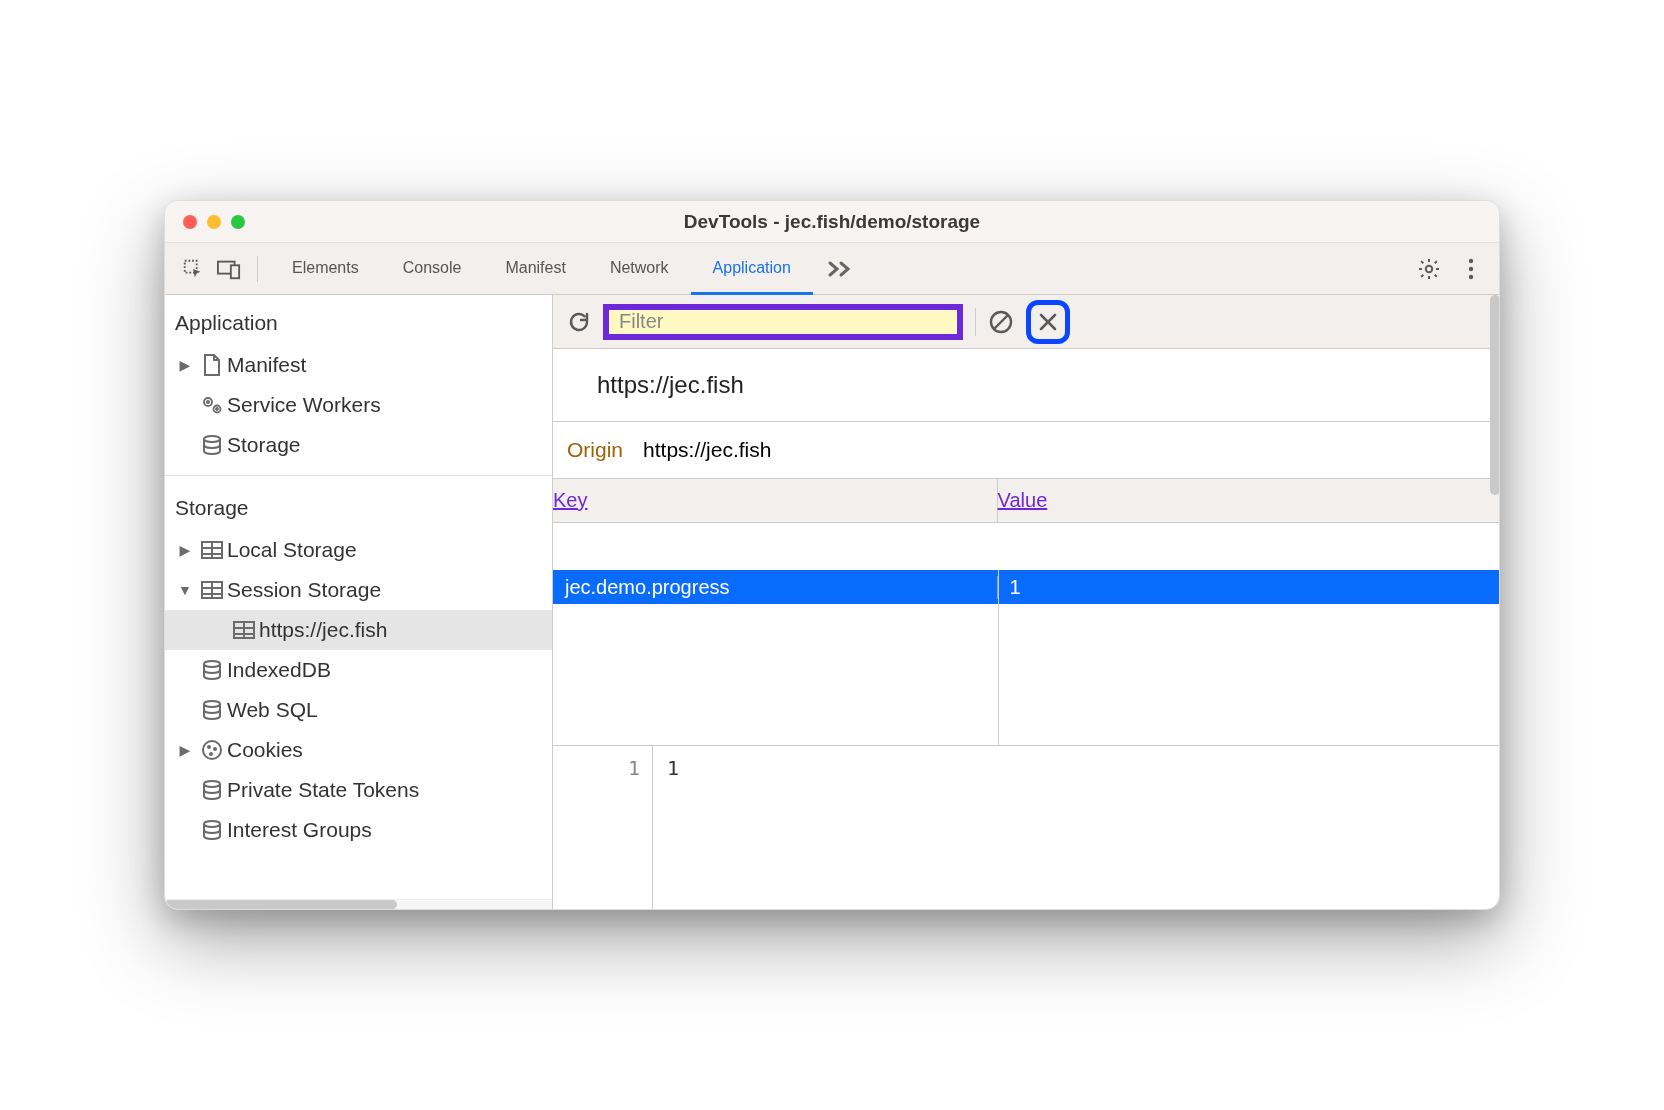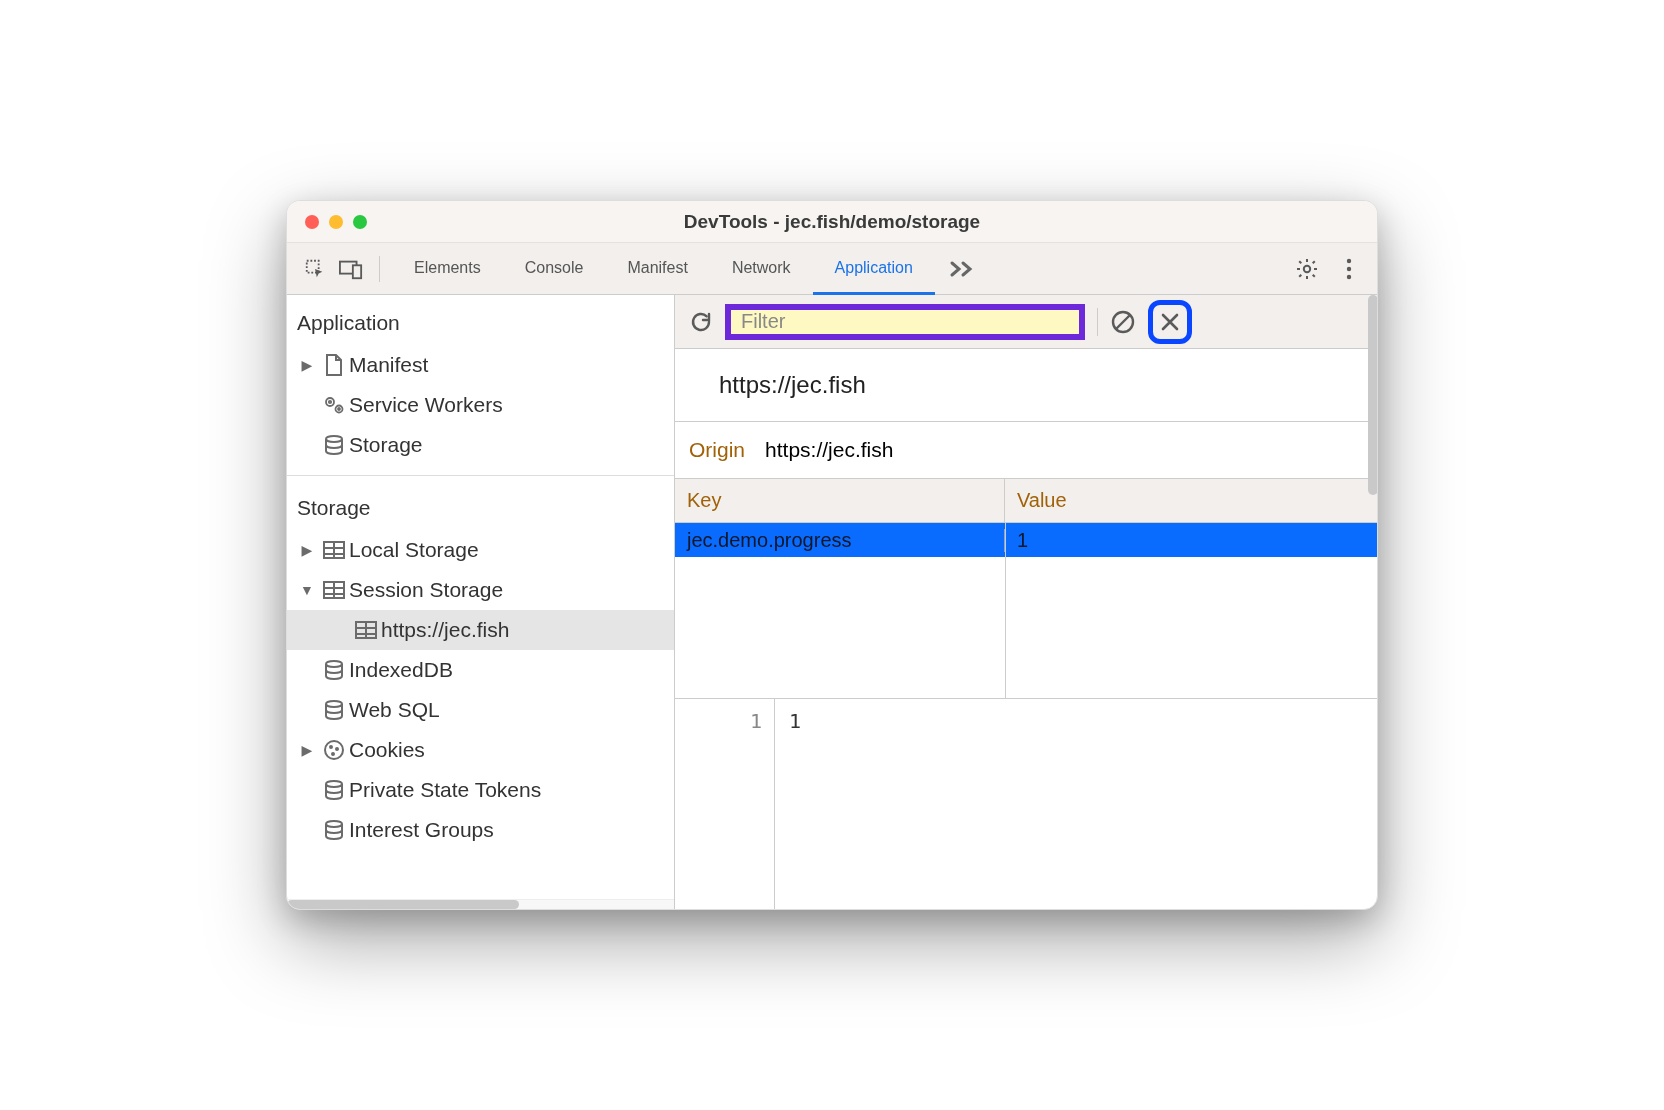--- a/index.html
+++ b/index.html
@@ -6,21 +6,21 @@
   body {
     font-family: -apple-system, "Helvetica Neue", Arial, sans-serif;
     background: #fff;
     width: 1664px;
     height: 1110px;
     display: flex;
     align-items: center;
     justify-content: center;
   }
   .window {
-    width: 1092px;
+    width: 1336px;
     height: 710px;
     background: #fff;
     border-radius: 14px;
     box-shadow: 0 30px 80px rgba(0,0,0,0.35), 0 10px 30px rgba(0,0,0,0.2);
     overflow: hidden;
     display: flex;
     flex-direction: column;
     border: 1px solid #ddd;
   }
   .titlebar {
@@ -118,26 +118,26 @@
     font-size: 24px; color: #222; padding: 22px 0 22px 44px;
     border-bottom: 1px solid #ccc;
   }
   .origin-row {
     display: flex; align-items: center; gap: 20px;
     font-size: 21px; padding: 16px 14px; border-bottom: 1px solid #ccc;
   }
   .origin-row .label { color: #a16207; }
   .kv-table { flex: 0 0 auto; }
   .kv-head { display:flex; background:#f2efed; border-bottom:1px solid #ccc; }
-  .kv-head .col { font-size: 20px; color:#a16207; padding:10px 12px; }
+  .kv-head .col { font-size: 20px; color:#6d28d9; padding:10px 0;text-decoration:underline; }
   .col-key { flex: 0 0 47%; border-right:1px solid #ccc; }
   .col-val { flex: 1; }
   .kv-body { height: 176px; border-bottom:1px solid #ccc; position:relative; background:#fff;}
   .kv-row { display:flex; height: 34px; align-items:center; font-size:20px; }
-  .kv-row.selected { background:#0a6cff; color:#0f172a; }
+  .kv-row.selected { background:#0a6cff; color:#ffffff;margin-top:47px; }
   .kv-row .col-key { border-right:1px solid rgba(204,204,204,0.6); padding:0 12px; }
   .kv-row .col-val { padding:0 12px; }
   .kv-body .grid-line { position:absolute; left:47%; top:0; bottom:0; width:1px; background:#ccc; }
   .preview {
     flex:1; display:flex; font-family: ui-monospace, Menlo, monospace;
     font-size: 20px; color:#333;
   }
   .preview .gutter {
     width: 100px; text-align:right; padding: 10px 12px 0 0; color:#888; border-right:1px solid #ccc;
   }

